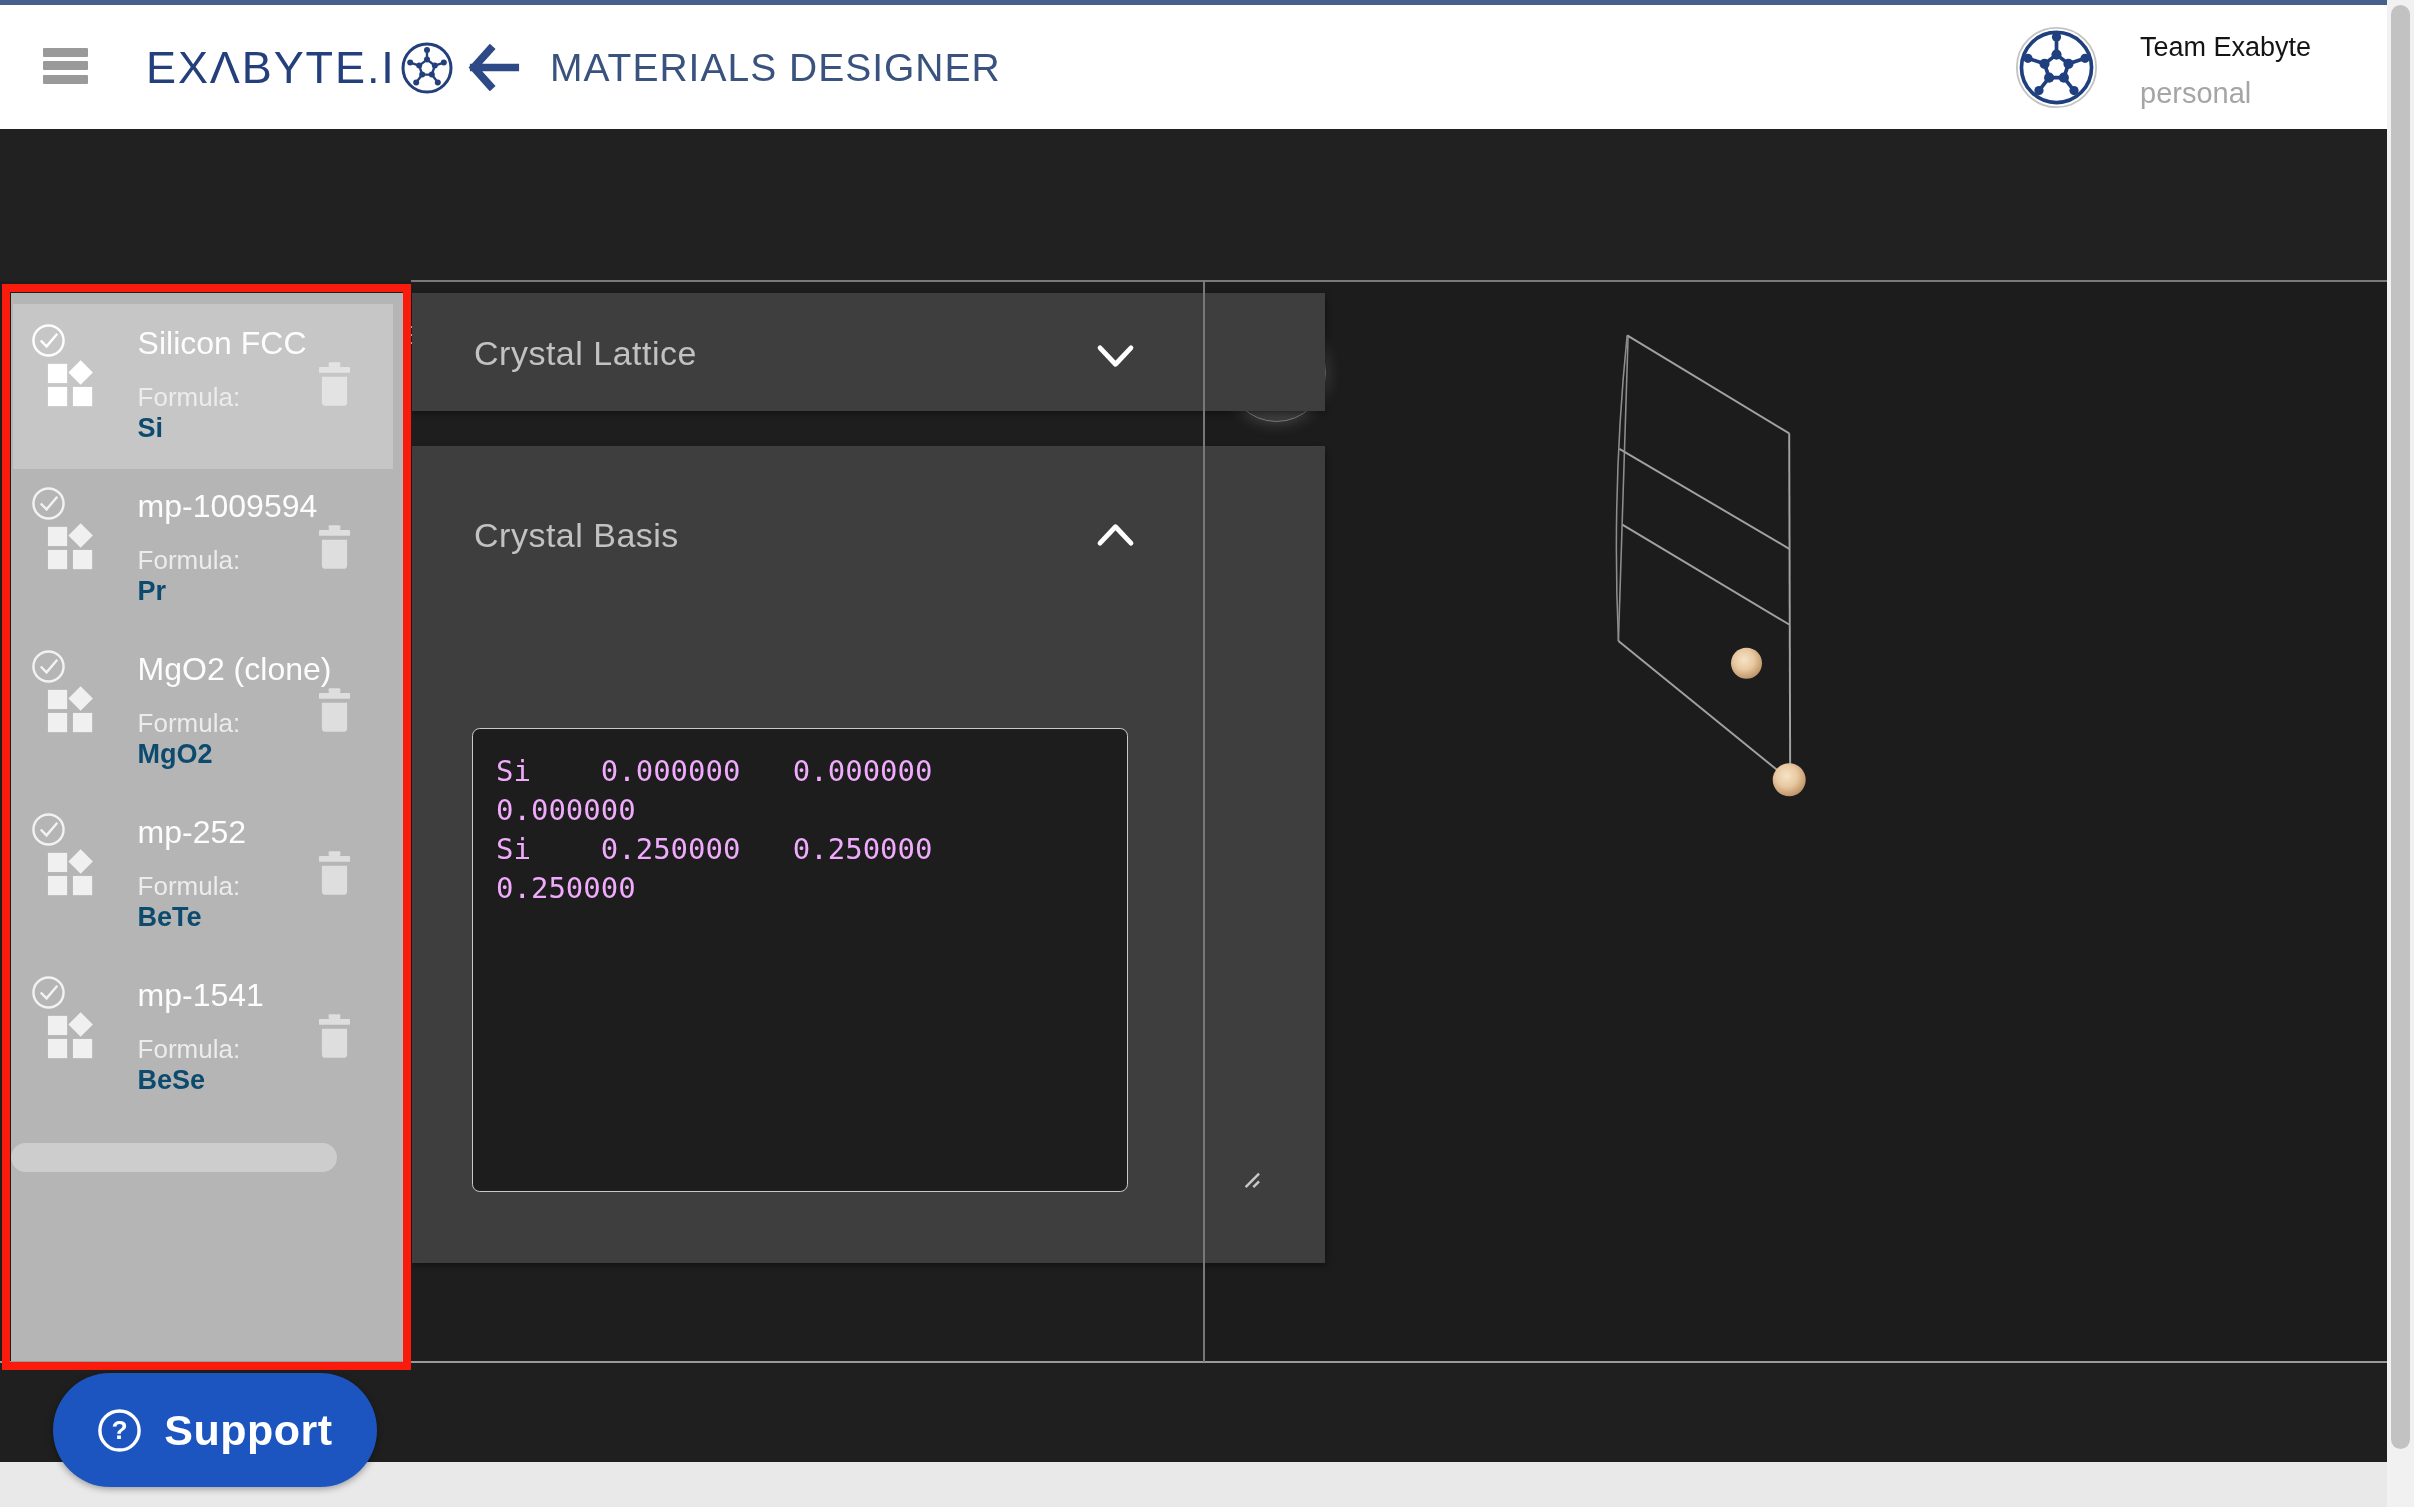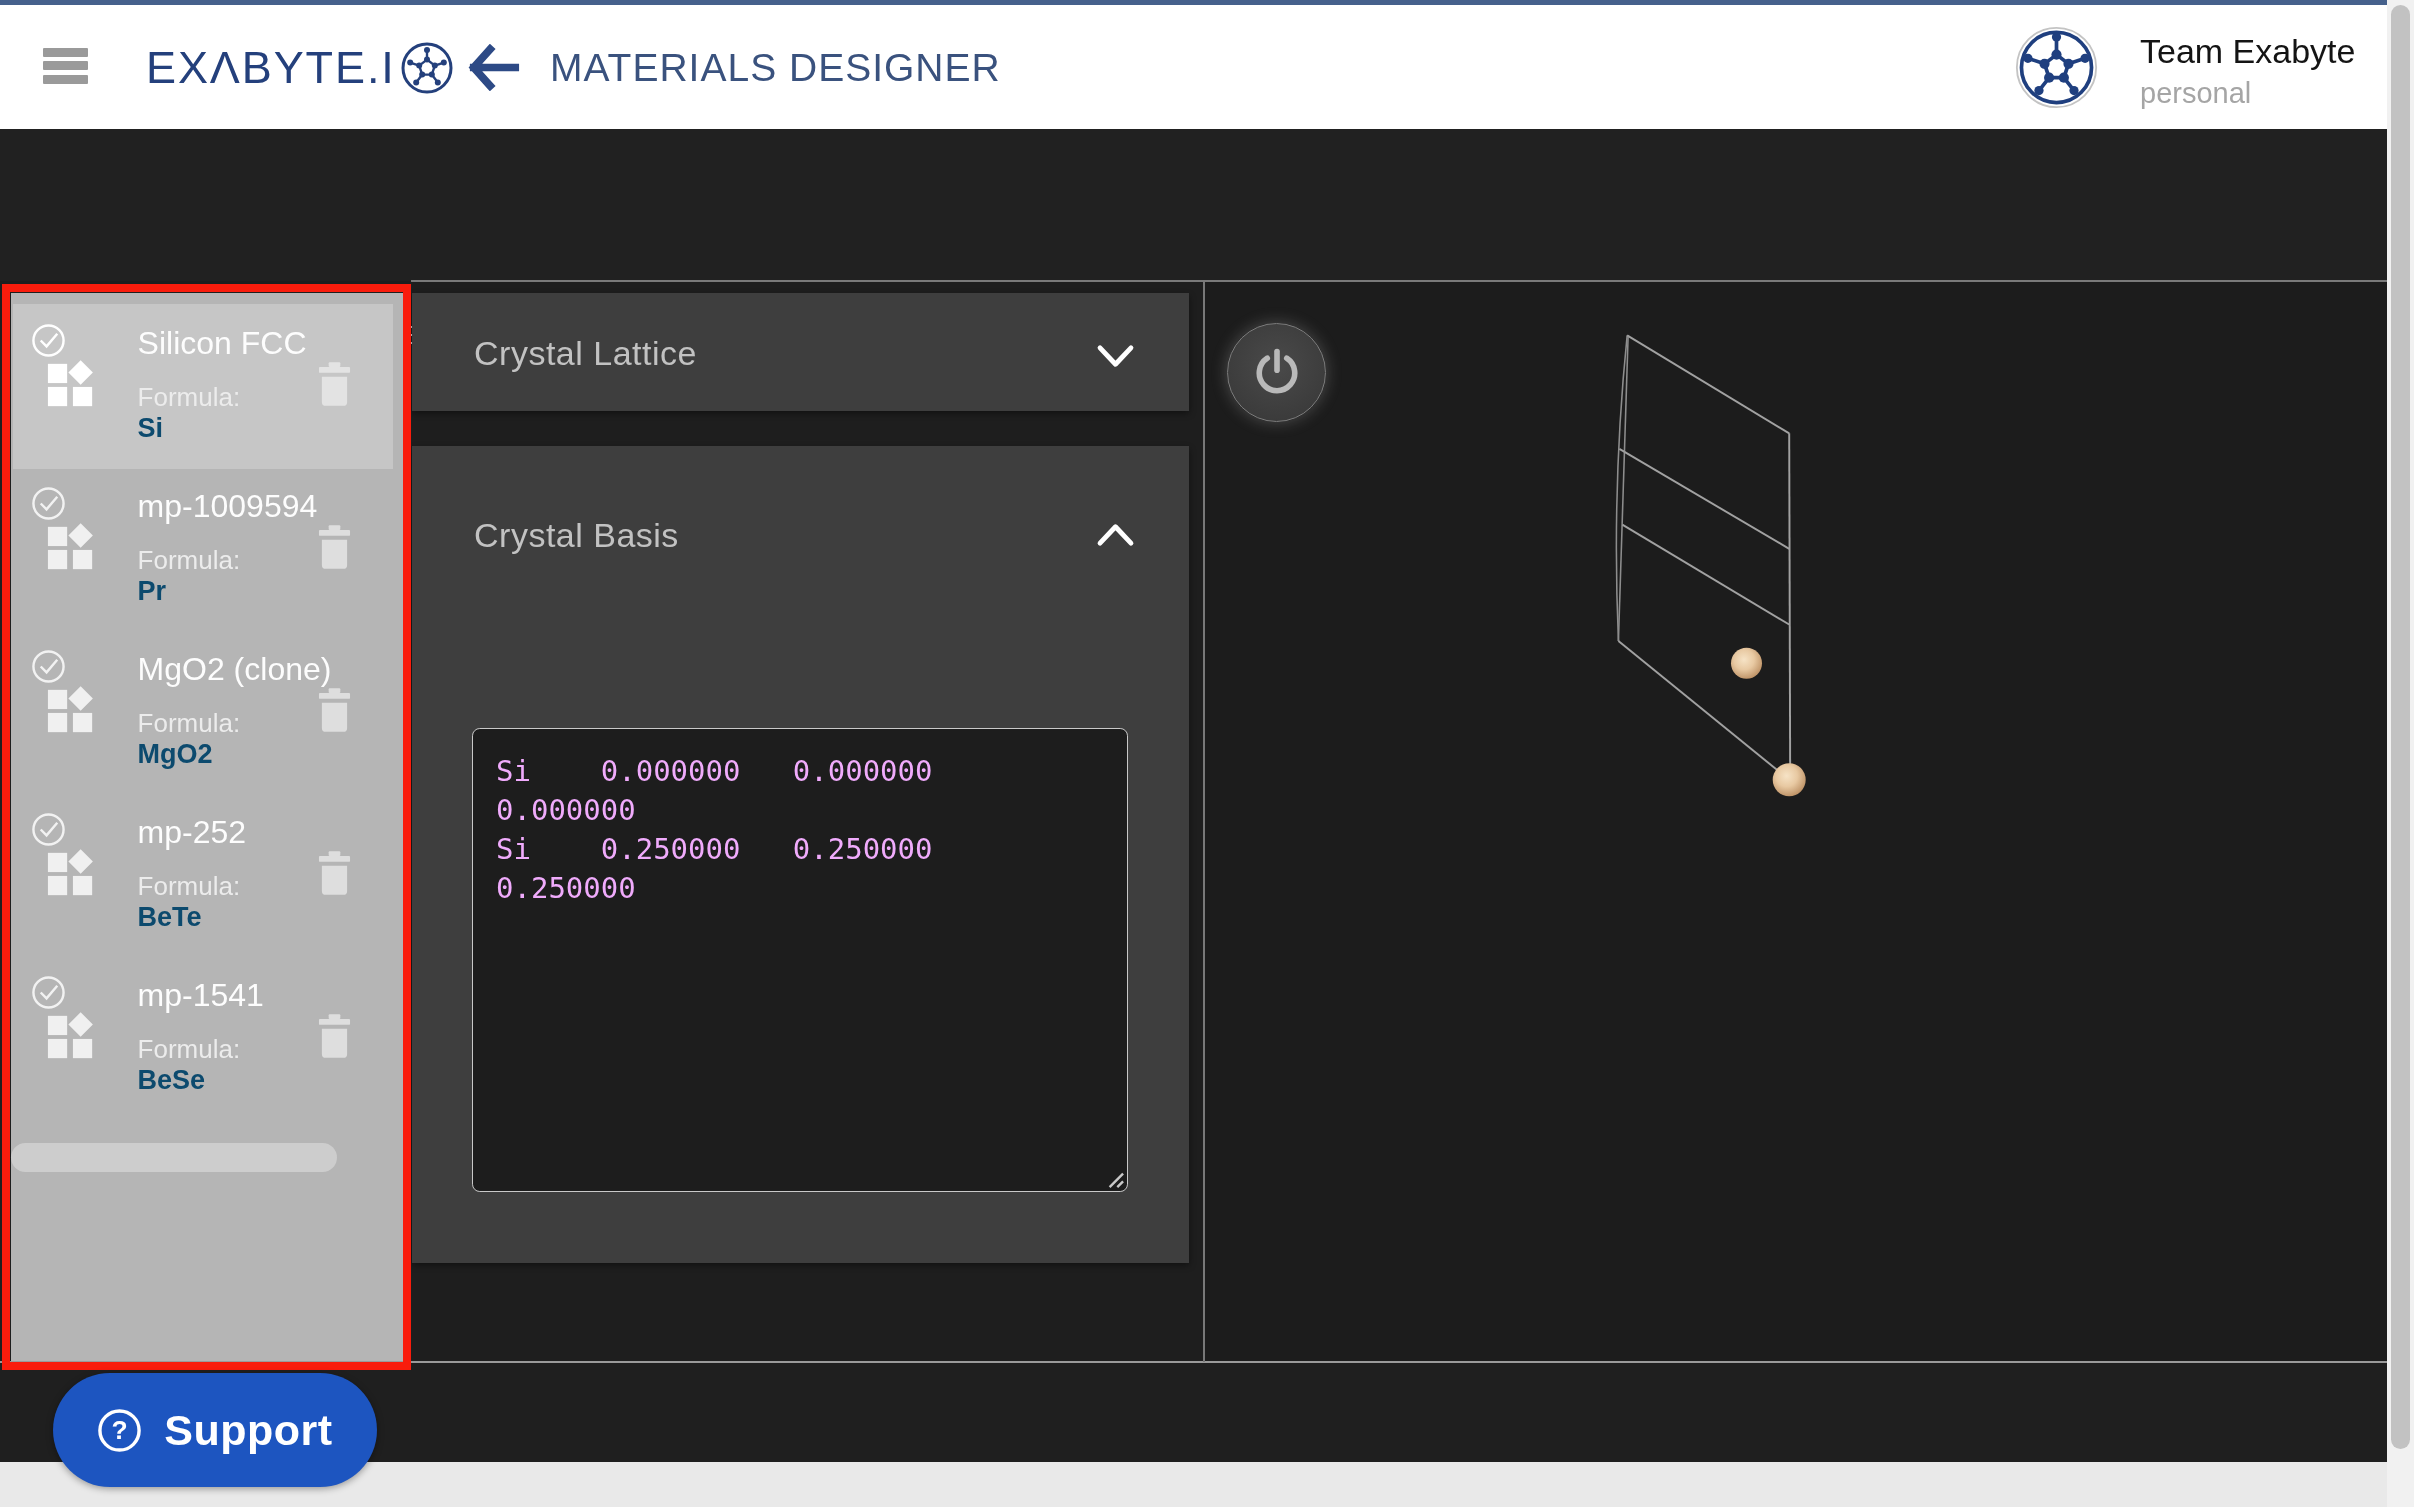--- a/index.html
+++ b/index.html
@@ -18,21 +18,21 @@
   .hamburger span{position:absolute;left:0;width:45px;height:8.7px;background:#9a9a9a;border-radius:1px;}
   .hamburger span:nth-child(1){top:0;}
   .hamburger span:nth-child(2){top:13.6px;}
   .hamburger span:nth-child(3){top:27px;}
   .logo{position:absolute;left:146px;top:29px;height:68px;display:flex;align-items:center;color:#24407c;text-align:center;}
   .logo-text{font-size:45px;letter-spacing:1.9px;font-weight:normal;}
   .logo-globe{margin-left:3.9px;width:54px;height:54px;}
   .back-arrow{position:absolute;left:467px;top:39px;width:54px;height:47px;}
   .app-title{position:absolute;left:550px;top:41px;font-size:39px;letter-spacing:1px;color:#3a527e;}
   .avatar{position:absolute;left:2015px;top:21.3px;width:83px;height:83px;}
-  .user-name{position:absolute;left:2140px;top:27px;font-size:34px;color:#141414;}
+  .user-name{position:absolute;left:2140px;top:27px;font-size:27px;color:#141414;}
   .user-role{position:absolute;left:2140px;top:72px;font-size:29px;color:#a5a5a5;}
   
   .menubar{position:absolute;left:0;top:129px;width:2414px;height:152px;background:#212121;}
   .menu-item{position:absolute;top:192px;font-size:25px;letter-spacing:1.5px;color:#cfcfcf;cursor:pointer;}
   .confirm-check{position:absolute;left:2293px;top:186px;width:43px;height:39px;cursor:pointer;}
   
   .content-topline{position:absolute;left:411px;top:280px;width:1976px;height:1.9px;background:#8a8a8a;opacity:.85;z-index:5;}
   .content-bottomline{position:absolute;left:0;top:1361px;width:2387px;height:1.9px;background:#9a9a9a;z-index:5;}
   
   .sidebar{position:absolute;left:10.7px;top:293px;width:392px;height:1068px;background:#b5b5b5;z-index:6;}
@@ -40,21 +40,21 @@
   .mat-item.sel{background:#c6c6c6;height:165px;}
   .chk{position:absolute;left:18.4px;top:19.4px;width:35px;height:35px;cursor:pointer;}
   .widg{position:absolute;left:33px;top:56px;width:50px;height:50px;}
   .mi-title{position:absolute;left:125px;top:21.3px;font-size:32px;color:#fdfdfd;white-space:nowrap;}
   .mi-flabel{position:absolute;left:125px;top:78px;font-size:26px;color:#ececec;}
   .mi-formula{position:absolute;left:125px;top:109px;font-size:27px;font-weight:bold;color:#0c4a6e;}
   .trash{position:absolute;left:305px;top:58px;width:33px;height:45px;cursor:pointer;}
   .side-scroll{position:absolute;left:0px;top:850px;width:326px;height:29px;border-radius:14.6px;background:#cdcdcd;cursor:pointer;}
   .annotation{position:absolute;left:1.9px;top:284px;width:409px;height:1086px;border:8.7px solid #f91c0c;box-sizing:border-box;z-index:20;pointer-events:none;}
   
-  .panel{position:absolute;left:412px;width:777px;background:#3e3e3e;box-shadow:0 2.9px 6.8px rgba(0,0,0,.45);z-index:4;}
+  .panel{position:absolute;left:412px;width:913px;background:#3e3e3e;box-shadow:0 2.9px 6.8px rgba(0,0,0,.45);z-index:4;}
   .panel-lattice{top:293px;height:118px;}
   .panel-basis{top:446px;height:817px;}
   .panel-title{position:absolute;left:62px;font-size:34px;letter-spacing:0.5px;color:#c2c2c2;}
   .chev{position:absolute;left:683px;width:41px;height:29px;cursor:pointer;}
   .tabs{position:absolute;left:60px;top:182px;width:656px;height:99px;}
   .tab{position:absolute;top:0;height:99px;box-sizing:border-box;display:flex;align-items:center;justify-content:center;cursor:pointer;}
   .tab-active{left:0;width:330px;border:1.9px solid #ffffff;border-radius:5.8px;background:#313131;color:#ffffff;font-size:32px;font-weight:bold;z-index:2;}
   .tab-inactive{left:330px;width:326px;border:1px solid #b5b5b5;border-left:none;border-radius:0 5.8px 5.8px 0;background:#373737;color:#bdbdbd;font-size:32px;}
   .coords{position:absolute;left:60px;top:282px;width:656px;height:464px;box-sizing:border-box;
     background:#1d1d1d;border:1.9px solid #c9c9c9;border-radius:7.8px;

